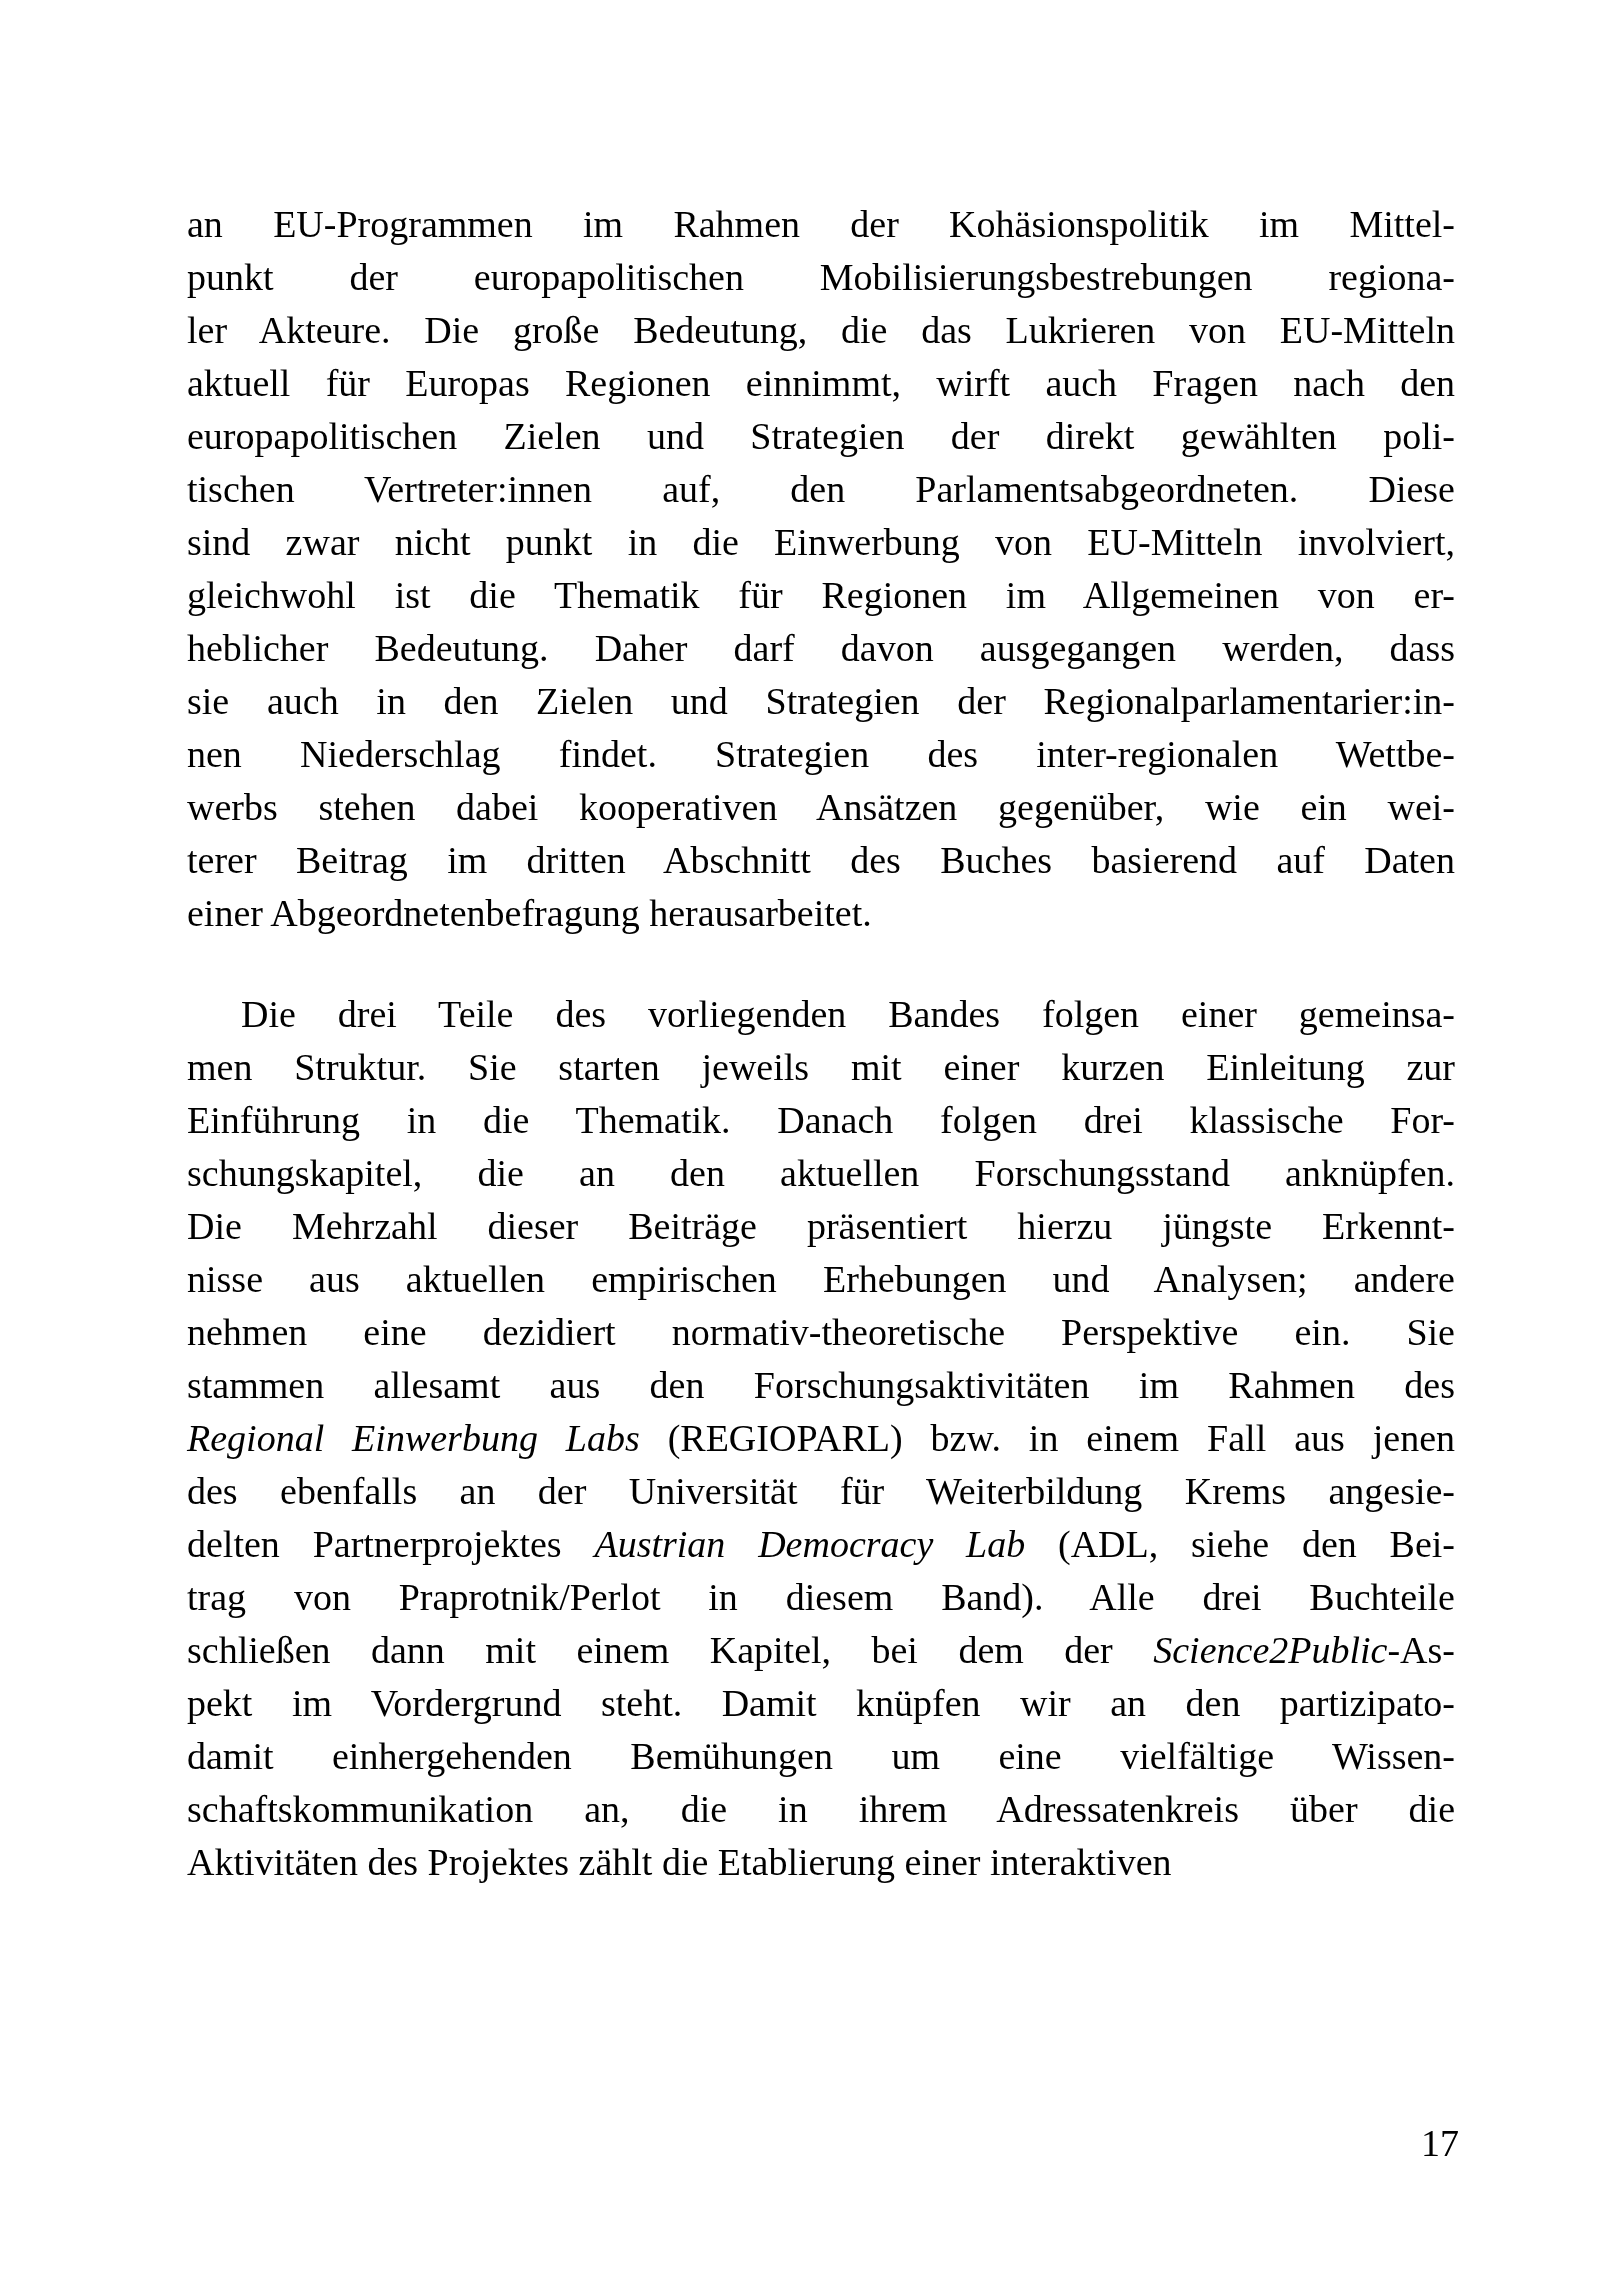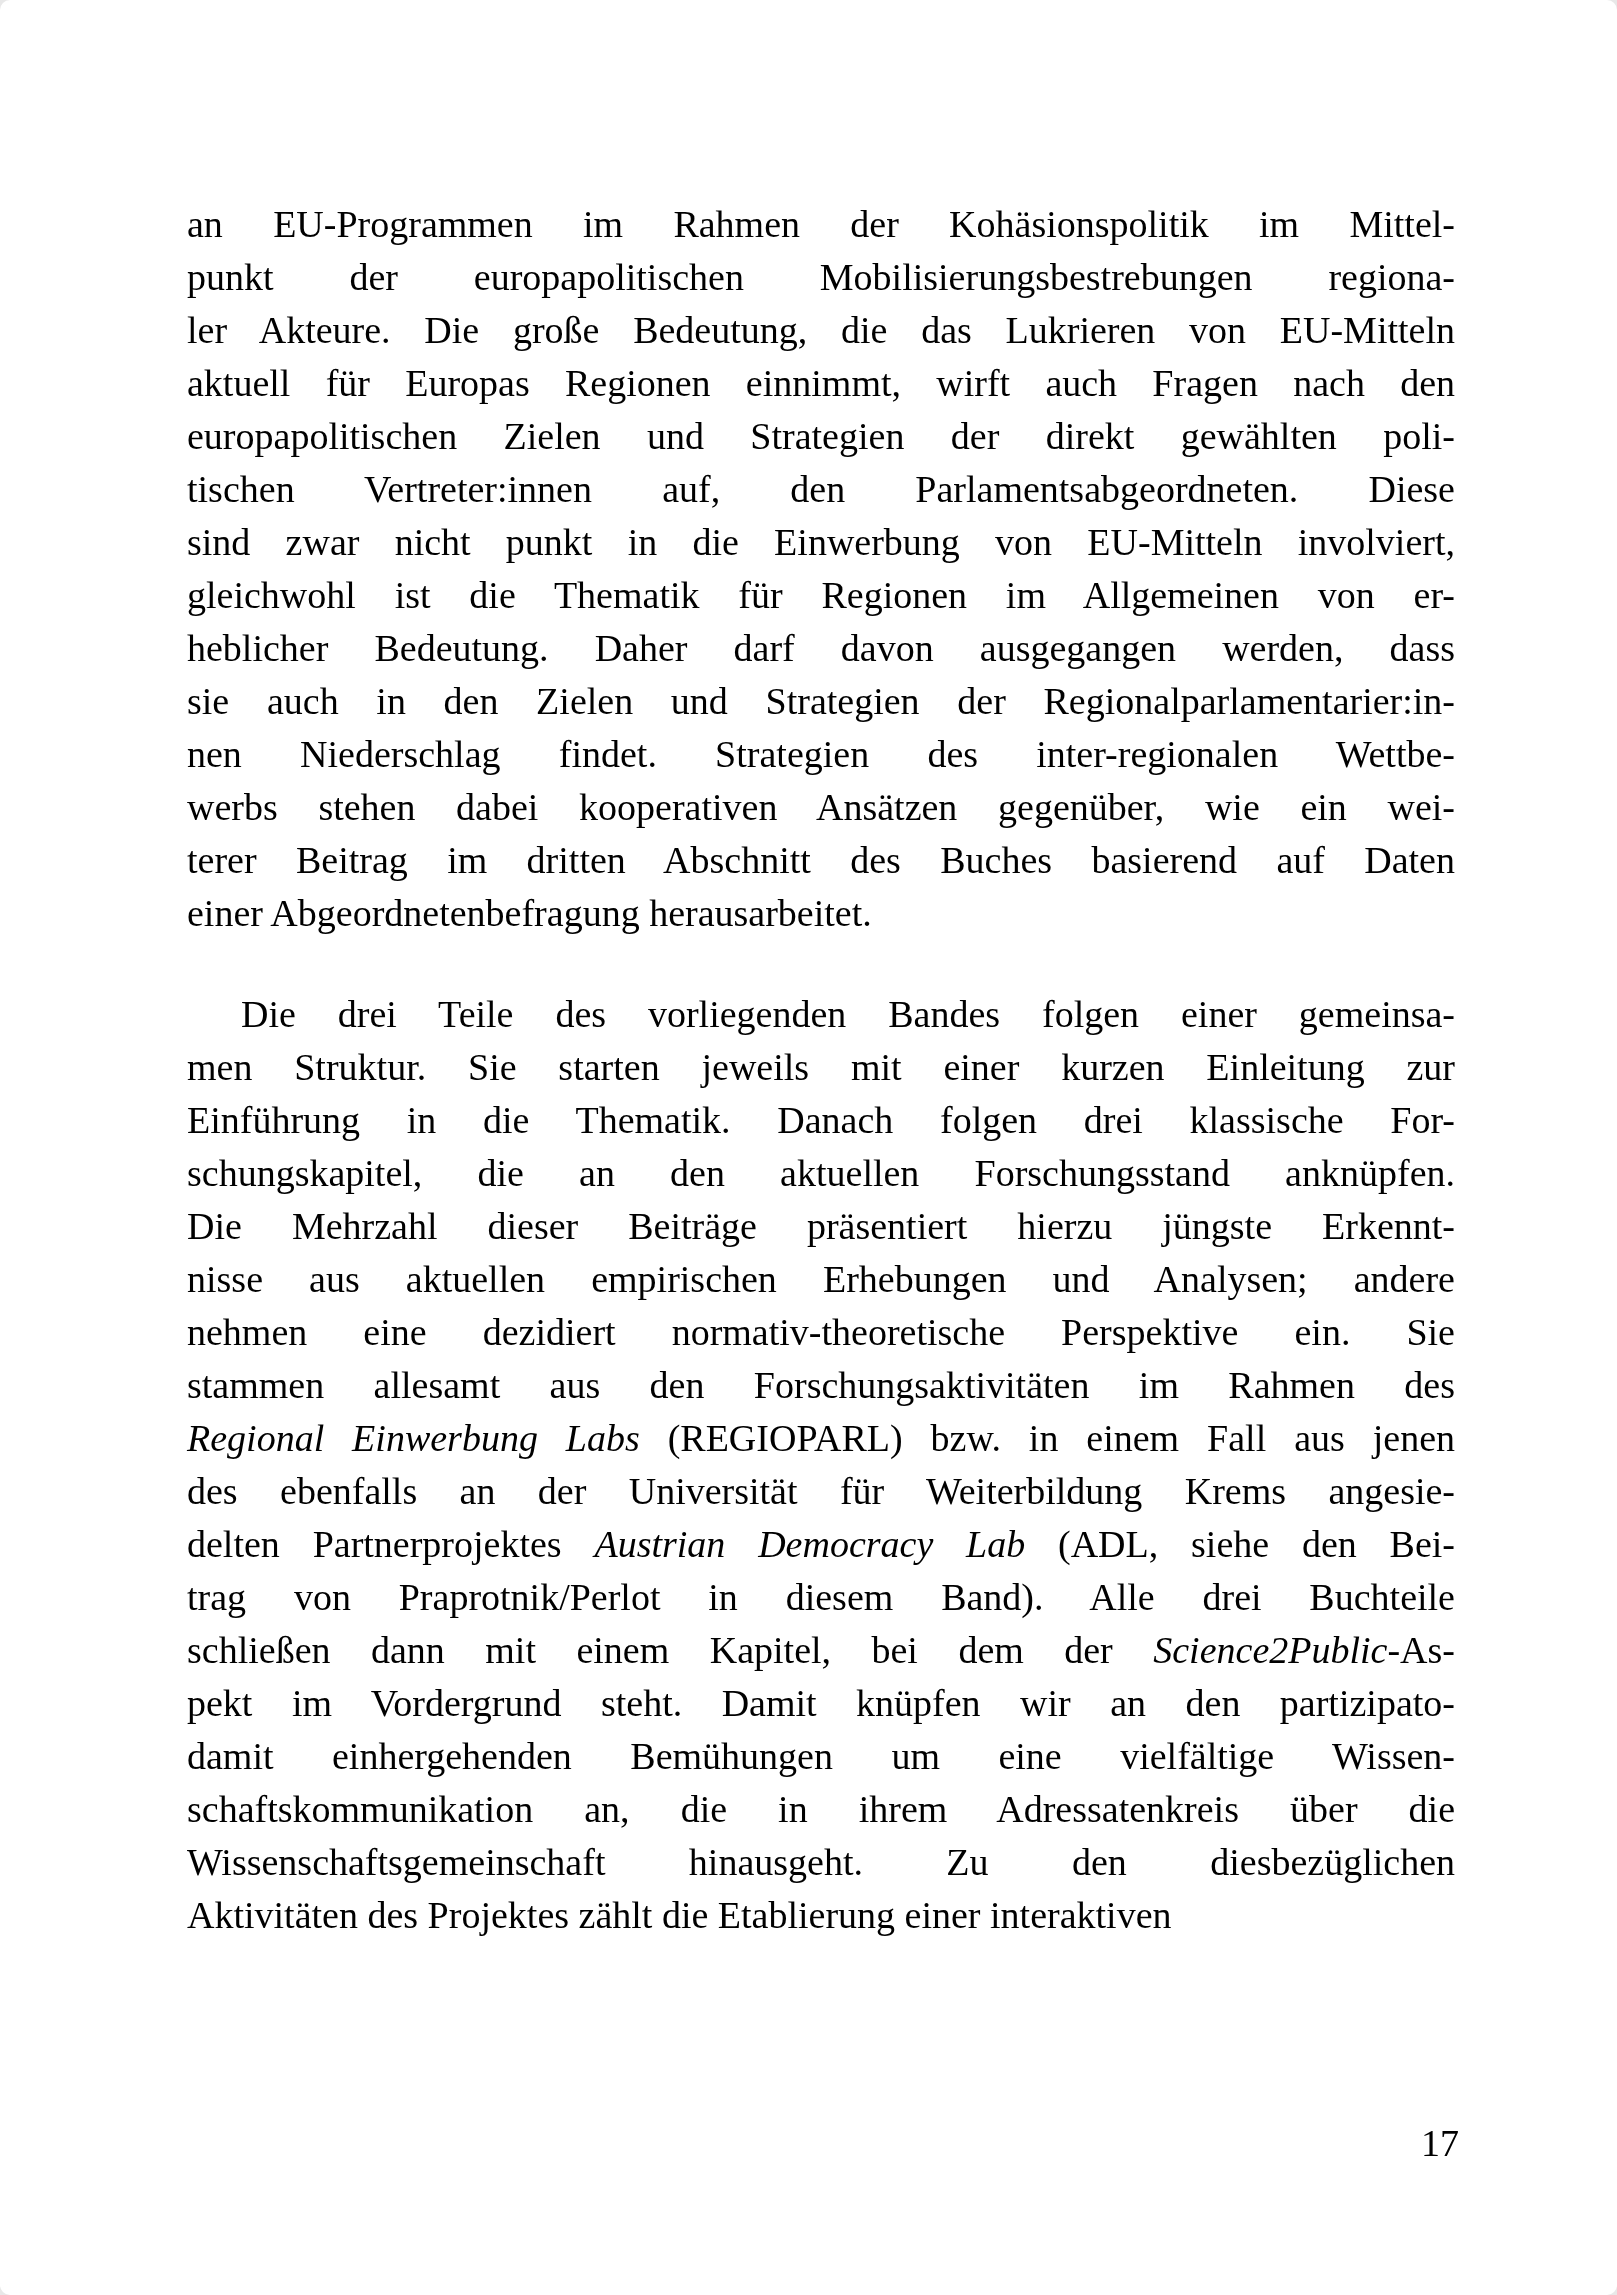--- a/index.html
+++ b/index.html
@@ -8,21 +8,20 @@
     background: #e8e8e8;
   }
   .page {
     position: relative;
     width: 1617px;
     height: 2295px;
     background: #ffffff;
     overflow: hidden;
     font-family: "Liberation Serif", "DejaVu Serif", serif;
     color: #000000;
-    border-radius: 10px;
   }
   .text-block {
     position: absolute;
     left: 187px;
     top: 198px;
     width: 1268px;
   }
   .paragraph {
     margin: 0;
     padding: 0;
@@ -88,19 +87,18 @@
         <div class="line"><span>nehmen eine dezidiert normativ-theoretische Perspektive ein. Sie</span></div>
         <div class="line"><span>stammen allesamt aus den Forschungsaktivitäten im Rahmen des</span></div>
         <div class="line"><span class="italic">Regional Einwerbung Labs</span><span> (REGIOPARL) bzw. in einem Fall aus jenen</span></div>
         <div class="line"><span>des ebenfalls an der Universität für Weiterbildung Krems angesie-</span></div>
         <div class="line"><span>delten Partnerprojektes </span><span class="italic">Austrian Democracy Lab</span><span> (ADL, siehe den Bei-</span></div>
         <div class="line"><span>trag von Praprotnik/Perlot in diesem Band). Alle drei Buchteile</span></div>
         <div class="line"><span>schließen dann mit einem Kapitel, bei dem der </span><span class="italic">Science2Public</span><span>-As-</span></div>
         <div class="line"><span>pekt im Vordergrund steht. Damit knüpfen wir an den partizipato-</span></div>
         <div class="line"><span>damit einhergehenden Bemühungen um eine vielfältige Wissen-</span></div>
         <div class="line"><span>schaftskommunikation an, die in ihrem Adressatenkreis über die</span></div>
-        <div class="line"><span>Wissenschaftsgemeinschaft hinausgeht. Zu den diesbezüglichen</span></div>
         <div class="line last"><span>Aktivitäten des Projektes zählt die Etablierung einer interaktiven</span></div>
       </div>
     </div>
   <div class="page-number">17</div>
 </div>
 
 
 </body></html>

